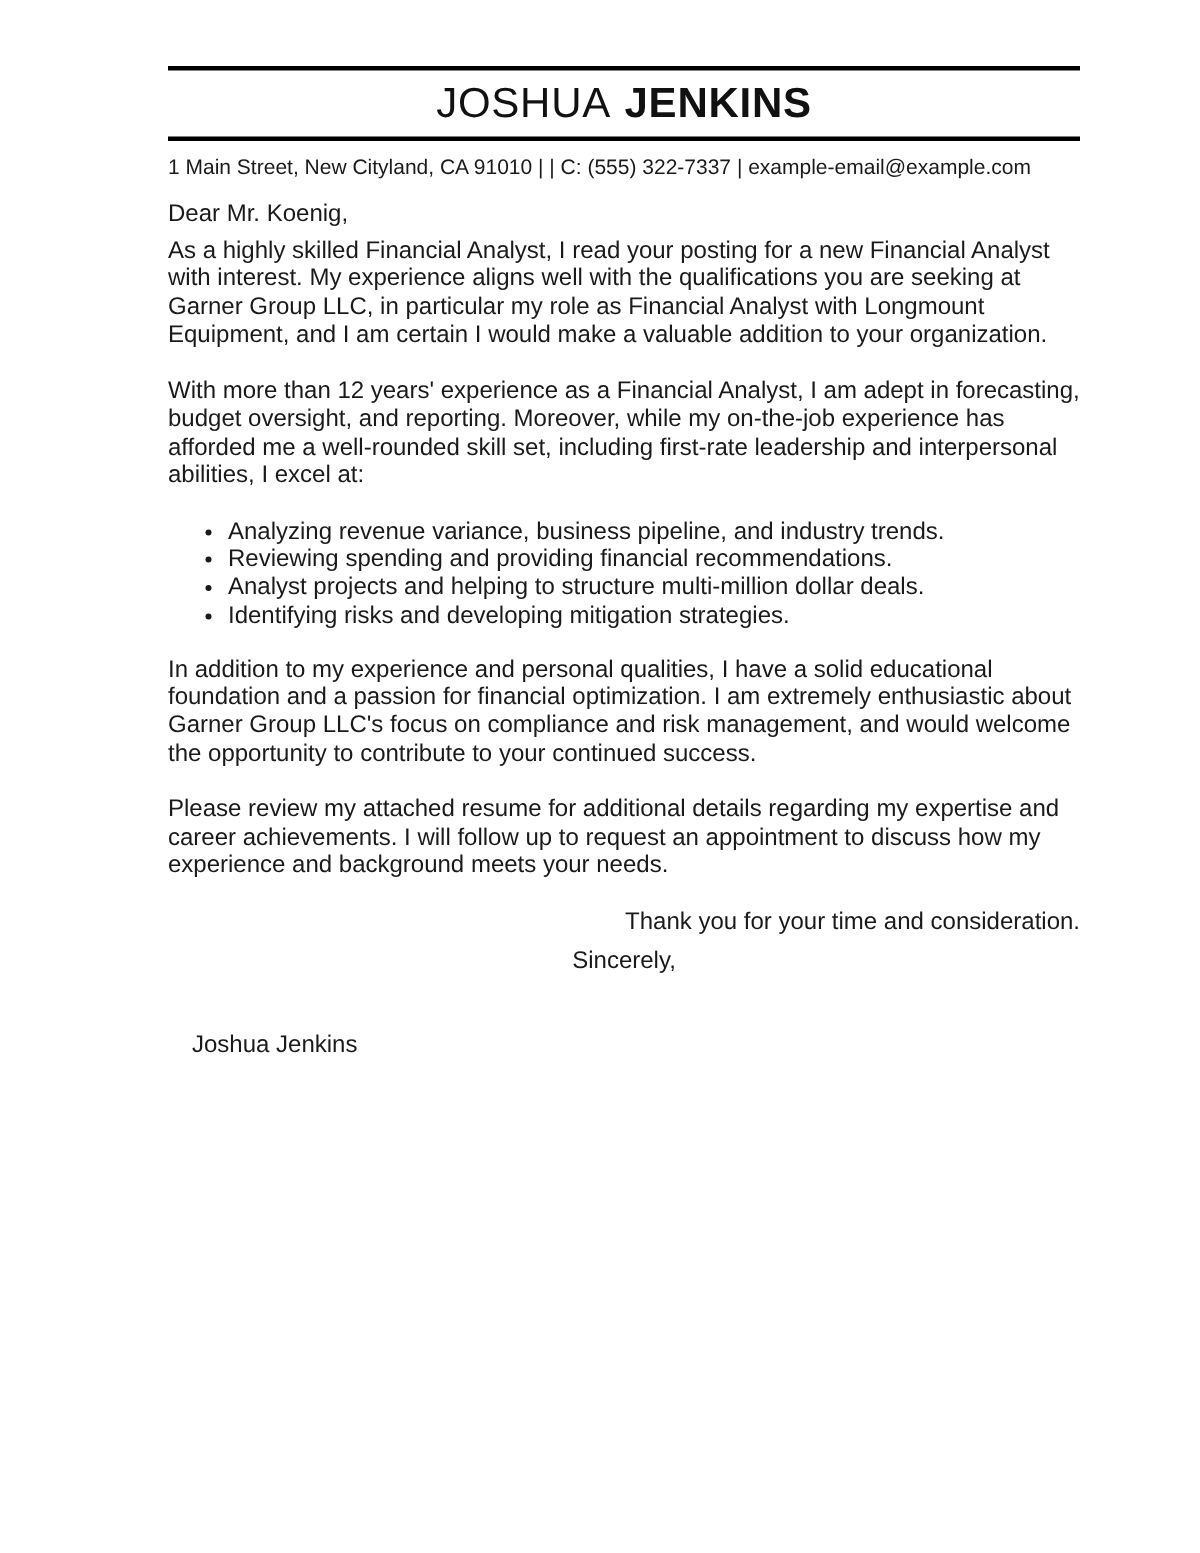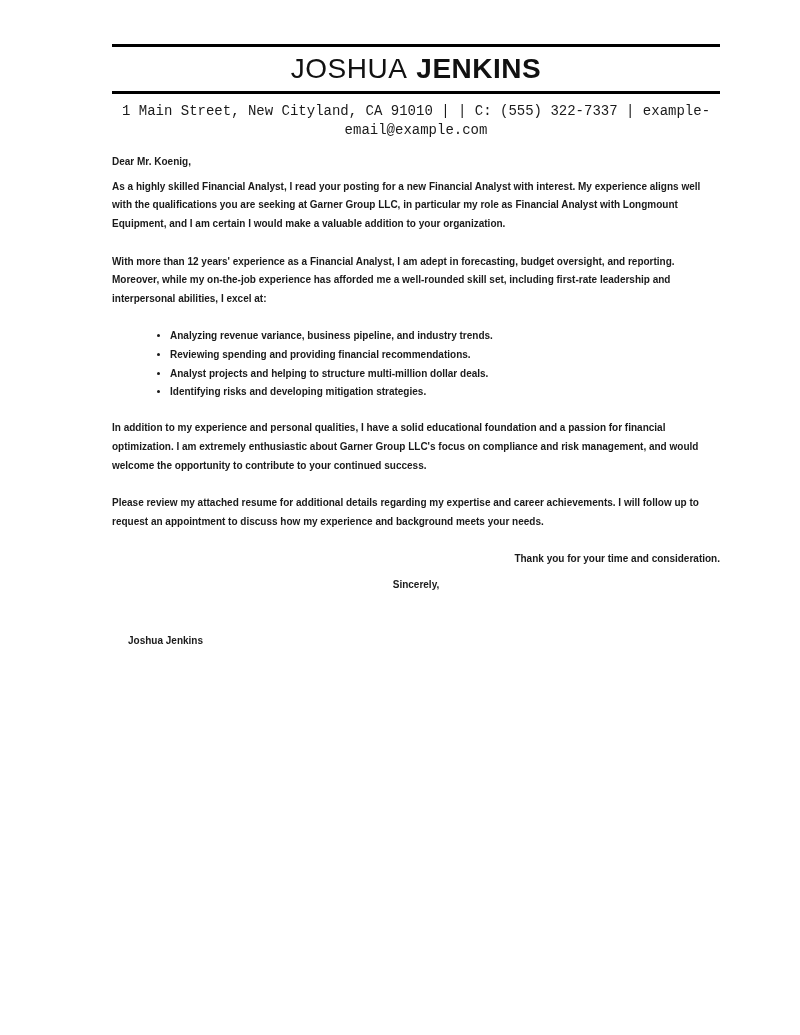--- a/index.html
+++ b/index.html
@@ -25,40 +25,38 @@
     align-items: center;
     justify-content: center;
     font-size: 28px;
     letter-spacing: 0.5px;
     color: #111111;
     white-space: nowrap;
   }
   .name-first { font-weight: 400; }
   .name-last  { font-weight: 700; margin-left: 9px; }
   .contact {
-    text-align: center;
+    text-align: left;
     font-size: 14px;
     line-height: 19px;
     margin-top: 8px;
     color: #1a1a1a;
-    font-family: Liberation Mono, monospace;
   }
   .body-text {
-    font-size: 10px;
+    font-size: 16px;
     line-height: 18.7px;
-    font-weight: bold;
   }
   .salutation { margin: 13px 0 6px 0; }
   p.para { margin: 0 0 18.7px 0; }
   ul.bullets {
     margin: 0 0 17px 0;
     padding-left: 40px;
     list-style-type: disc;
   }
-  ul.bullets li { line-height: 18.7px; margin-left: 18px; }
+  ul.bullets li { line-height: 18.7px; }
   .thanks  { margin: 0 0 7px 0; text-align: right; }
   .signoff { margin: 0 0 38px 0; text-align: center; }
   .signature { margin: 16px; }
 </style>
 </head>
 <body>
 
 <div class="page">
 
   <div class="rule"></div>

